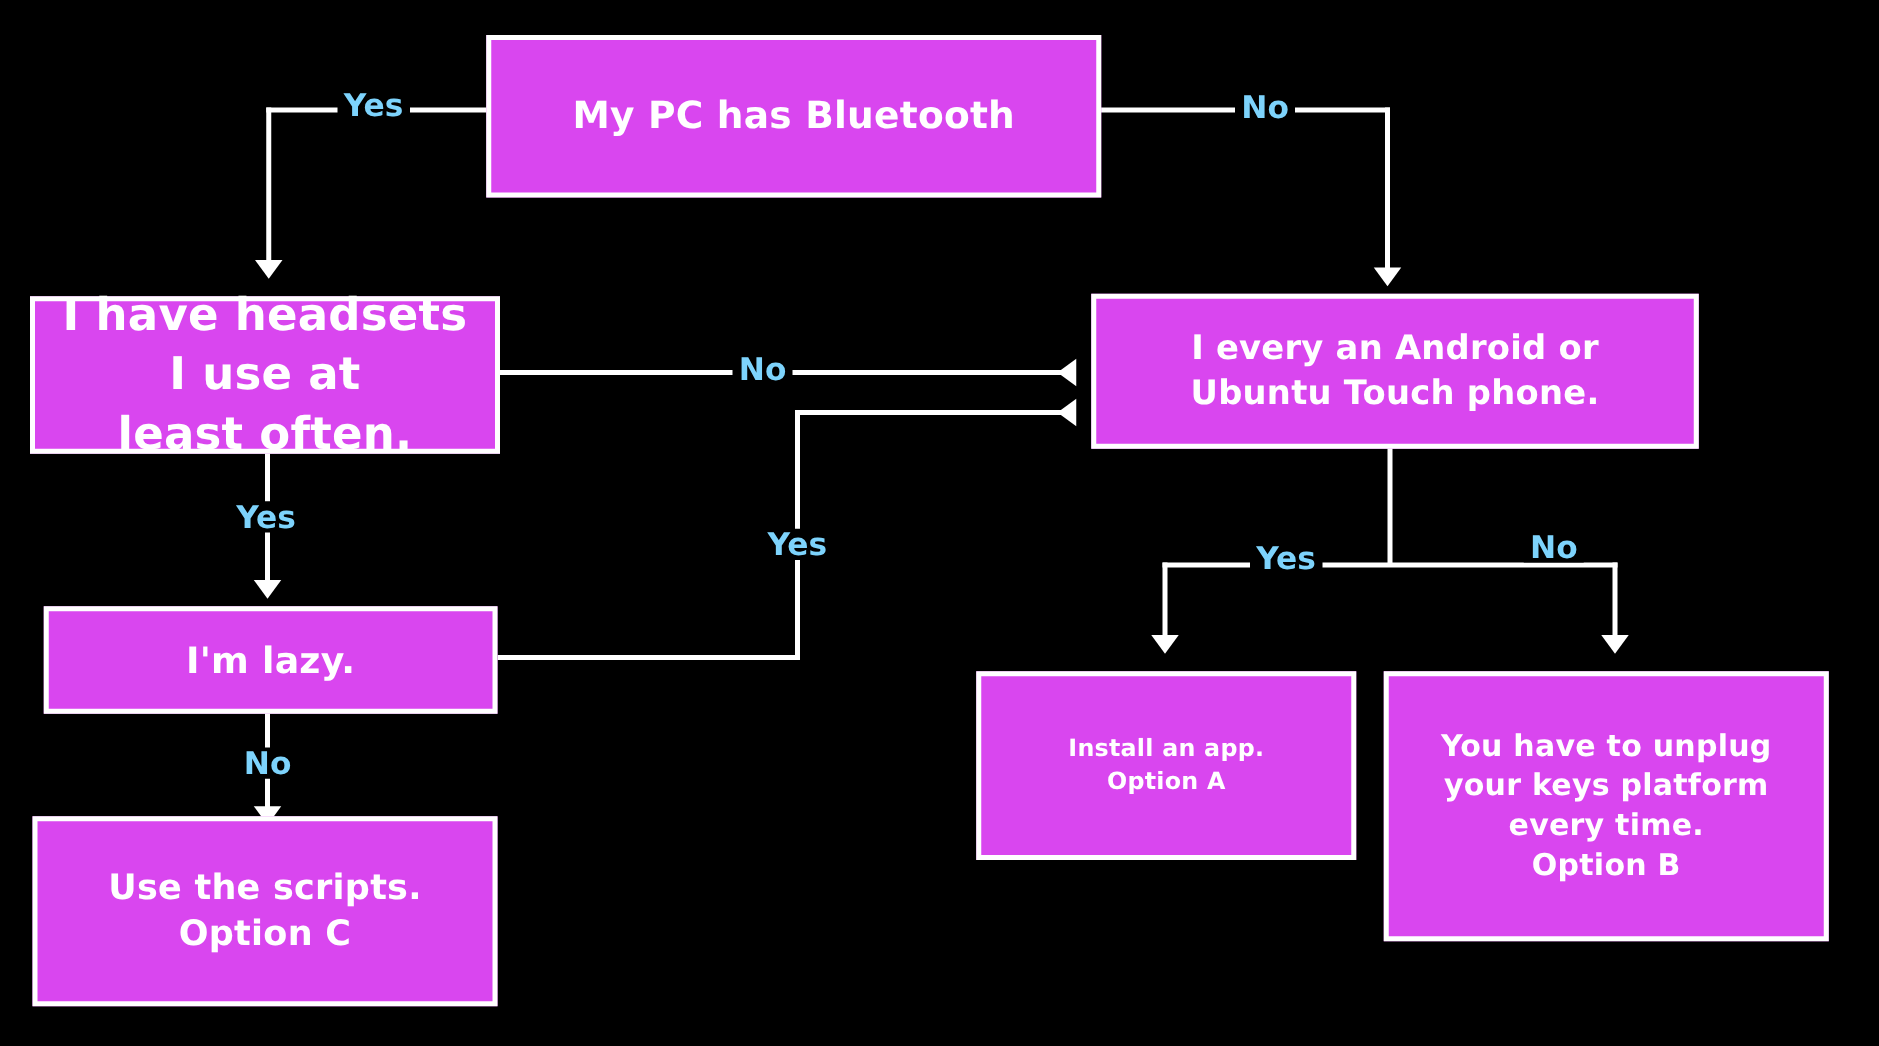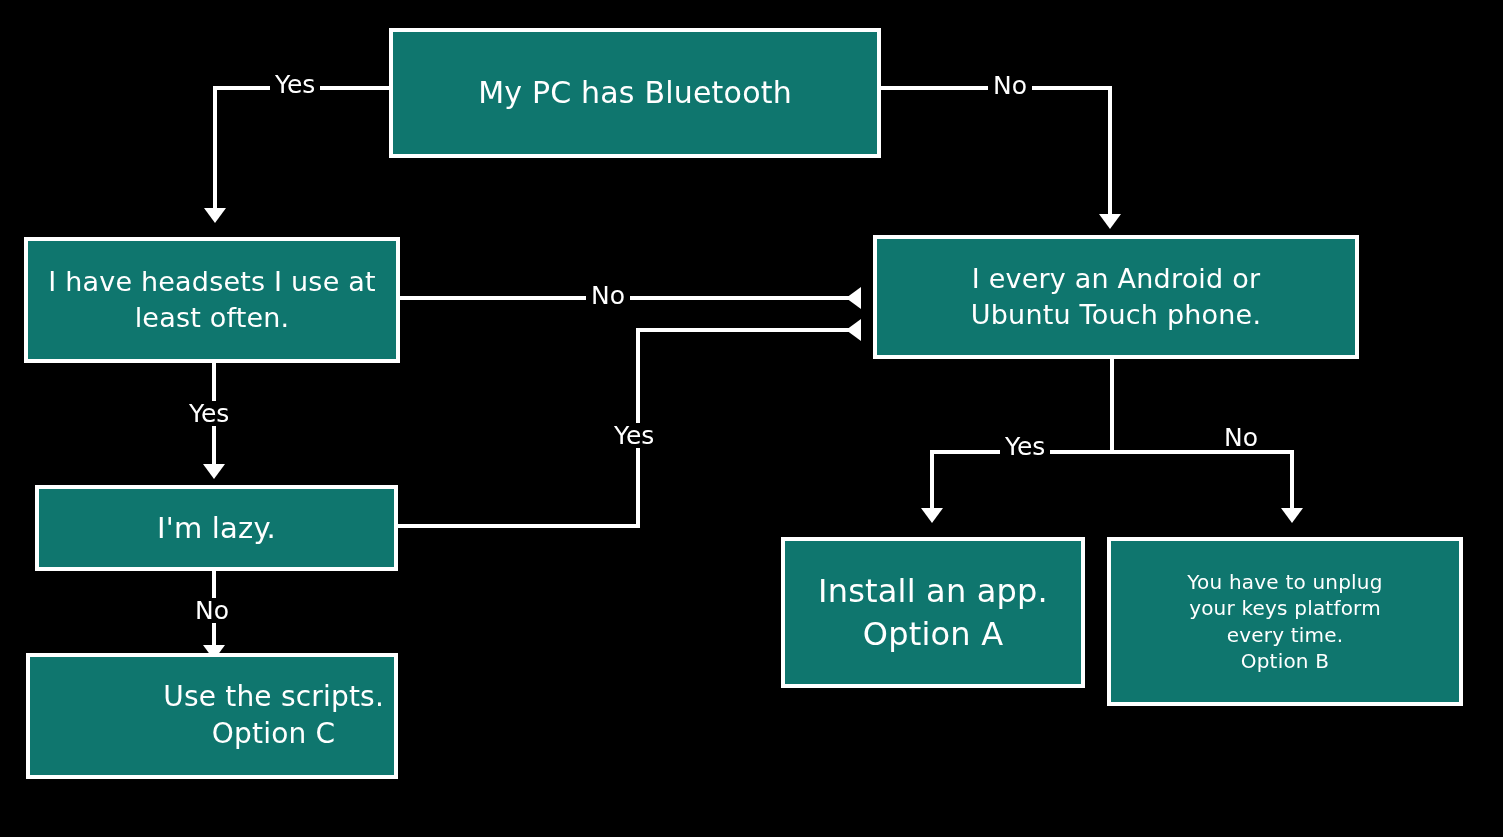--- a/index.html
+++ b/index.html
@@ -15,39 +15,39 @@
     position: relative;
     width: 1503px;
     height: 837px;
     background: #000000;
     overflow: hidden;
   }
   .node {
     position: absolute;
     box-sizing: border-box;
     border: 4px solid #ffffff;
-    background: #0f766e;
+    background: #d946ef;
     color: #ffffff;
     display: flex;
     align-items: center;
     justify-content: center;
     text-align: center;
-    font-weight: normal;
+    font-weight: bold;
     line-height: 1.32;
     letter-spacing: 0.2px;
     padding: 4px 10px;
   }
   .node .txt {
     display: block;
     white-space: pre-line;
   }
   .edge-label {
     position: absolute;
-    color: #ffffff;
-    font-weight: normal;
+    color: #7dd3fc;
+    font-weight: bold;
     font-size: 25px;
     background: #000000;
     padding: 0 5px;
     line-height: 1;
     white-space: nowrap;
   }
   .line {
     position: absolute;
     background: #ffffff;
   }
@@ -108,44 +108,44 @@
   <div class="edge-label" style="left:184px; top:401px;">Yes</div>
   <div class="edge-label" style="left:609px; top:423px;">Yes</div>
   <div class="edge-label" style="left:190px; top:598px;">No</div>
   <div class="edge-label" style="left:1000px; top:434px;">Yes</div>
   <div class="edge-label" style="left:1219px; top:425px;">No</div>
 
   <div class="node" style="left:389px; top:28px; width:492px; height:130px; font-size:30px;">
     <span class="txt">My PC has Bluetooth</span>
   </div>
 
-  <div class="node" style="left:24px; top:237px; width:376px; height:126px; font-size:27px;">
+  <div class="node" style="left:24px; top:237px; width:376px; height:126px; font-size:36px;">
     <span class="txt">I have headsets I use at
 least often.</span>
   </div>
 
   <div class="node" style="left:873px; top:235px; width:486px; height:124px; font-size:27px;">
     <span class="txt">I every an Android or
 Ubuntu Touch phone.</span>
   </div>
 
   <div class="node" style="left:35px; top:485px; width:363px; height:86px; font-size:29px;">
     <span class="txt">I'm lazy.</span>
   </div>
 
-  <div class="node" style="left:26px; top:653px; width:372px; height:126px; font-size:28px;justify-content:flex-end;">
+  <div class="node" style="left:26px; top:653px; width:372px; height:152px; font-size:28px;">
     <span class="txt">Use the scripts.
 Option C</span>
   </div>
 
-  <div class="node" style="left:781px; top:537px; width:304px; height:151px; font-size:32px;">
+  <div class="node" style="left:781px; top:537px; width:304px; height:151px; font-size:19px;">
     <span class="txt">Install an app.
 Option A</span>
   </div>
 
-  <div class="node" style="left:1107px; top:537px; width:356px; height:169px; font-size:20px;">
+  <div class="node" style="left:1107px; top:537px; width:356px; height:216px; font-size:24px;">
     <span class="txt">You have to unplug
 your keys platform
 every time.
 Option B</span>
   </div>
 
 </div>
 
 </body></html>

